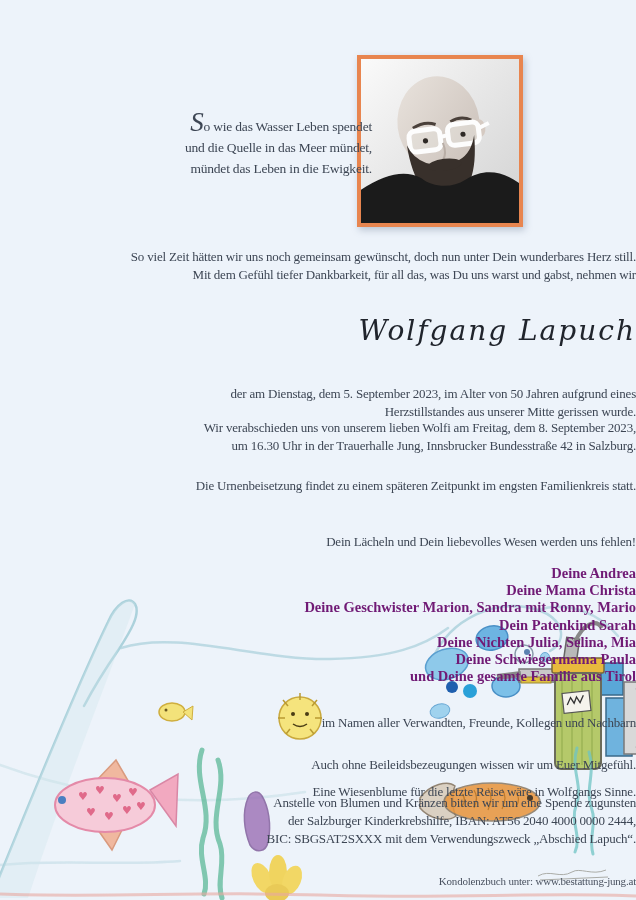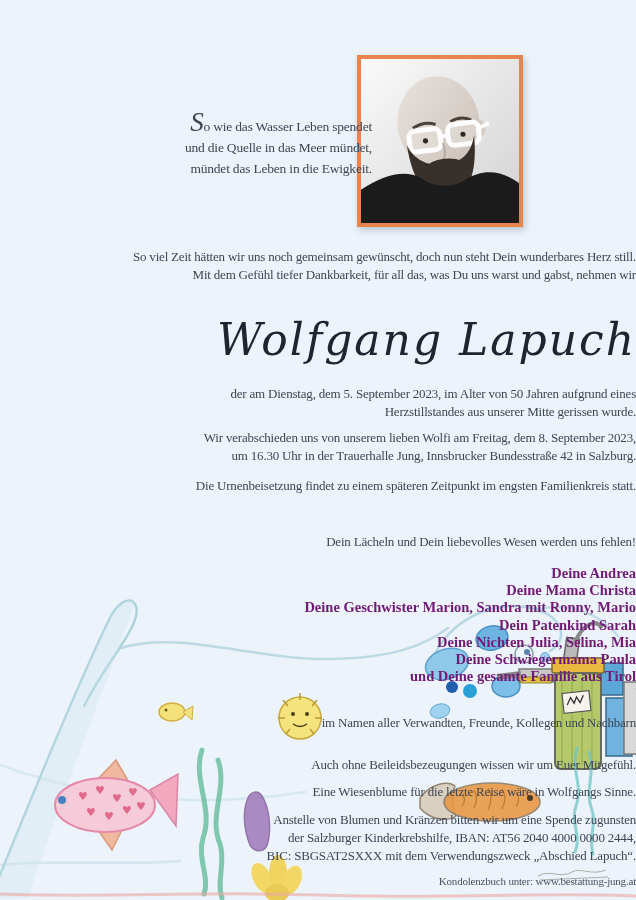--- a/index.html
+++ b/index.html
@@ -10,21 +10,21 @@
   .content { position:absolute; inset:0; z-index:1; }
   .tblock { position:absolute; left:0; width:636px; text-align:right; color:#3d4654; }
   .line { white-space:nowrap; line-height:18px; font-size:13px; letter-spacing:-0.2px; }
   .quote { left:52px; width:320px; top:112px; }
   .quote .line { font-size:13.5px; line-height:21px; }
   .quote .line:first-child::first-letter { font-size:27px; font-style:italic; }
   .photo-frame { position:absolute; left:357px; top:55px; width:166px; height:172px;
                  border:4px solid #e8854f; background:#e9e9e9;
                  box-shadow:2px 3px 7px rgba(110,125,150,0.4); }
   .photo-frame svg { display:block; width:158px; height:164px; }
-  .name { top:314px; font-size:44px; font-style:italic; color:#20242c; letter-spacing:2px;
+  .name { top:314px; font-size:28px; font-style:italic; color:#20242c; letter-spacing:2px;
           font-family:"DejaVu Serif", serif; }
   .family .line { font-weight:bold; font-size:14.5px; line-height:17.2px; color:#701a75; letter-spacing:0; }
   .small .line { font-size:11px; color:#4a5260; }
 </style>
 </head>
 <body>
 
 <div class="page">
 
   <svg class="artwork" viewBox="0 0 636 340">
@@ -188,32 +188,32 @@
       </svg>
     </div>
 
     <div class="tblock quote">
       <div class="line">So wie das Wasser Leben spendet</div>
       <div class="line">und die Quelle in das Meer mündet,</div>
       <div class="line">mündet das Leben in die Ewigkeit.</div>
     </div>
 
     <div class="tblock" style="top:248px">
-      <div class="line">So viel Zeit hätten wir uns noch gemeinsam gewünscht, doch nun steht Dein wunderbares Herz still.</div>
+      <div class="line">So viel Zeit hätten wir uns noch gemeinsam gewünscht, doch nun unter Dein wunderbares Herz still.</div>
       <div class="line">Mit dem Gefühl tiefer Dankbarkeit, für all das, was Du uns warst und gabst, nehmen wir</div>
     </div>
 
     <div class="tblock name">Wolfgang Lapuch</div>
 
     <div class="tblock" style="top:385px">
       <div class="line">der am Dienstag, dem 5. September 2023, im Alter von 50 Jahren aufgrund eines</div>
       <div class="line">Herzstillstandes aus unserer Mitte gerissen wurde.</div>
     </div>
 
-    <div class="tblock" style="top:429px">
+    <div class="tblock" style="top:419px">
       <div class="line">Wir verabschieden uns von unserem lieben Wolfi am Freitag, dem 8. September 2023,</div>
       <div class="line">um 16.30 Uhr in der Trauerhalle Jung, Innsbrucker Bundesstraße 42 in Salzburg.</div>
     </div>
 
     <div class="tblock" style="top:477px">
       <div class="line">Die Urnenbeisetzung findet zu einem späteren Zeitpunkt im engsten Familienkreis statt.</div>
     </div>
 
     <div class="tblock" style="top:533px">
       <div class="line">Dein Lächeln und Dein liebevolles Wesen werden uns fehlen!</div>
@@ -234,21 +234,21 @@
     </div>
 
     <div class="tblock" style="top:756px">
       <div class="line">Auch ohne Beileidsbezeugungen wissen wir um Euer Mitgefühl.</div>
     </div>
 
     <div class="tblock" style="top:783px">
       <div class="line">Eine Wiesenblume für die letzte Reise wäre in Wolfgangs Sinne.</div>
     </div>
 
-    <div class="tblock" style="top:811px">
+    <div class="tblock" style="top:794px">
       <div class="line">Anstelle von Blumen und Kränzen bitten wir um eine Spende zugunsten</div>
       <div class="line">der Salzburger Kinderkrebshilfe, IBAN: AT56 2040 4000 0000 2444,</div>
       <div class="line">BIC: SBGSAT2SXXX mit dem Verwendungszweck „Abschied Lapuch“.</div>
     </div>
 
     <div class="tblock small" style="top:872px">
       <div class="line">Kondolenzbuch unter: www.bestattung-jung.at</div>
     </div>
 
   </div>

